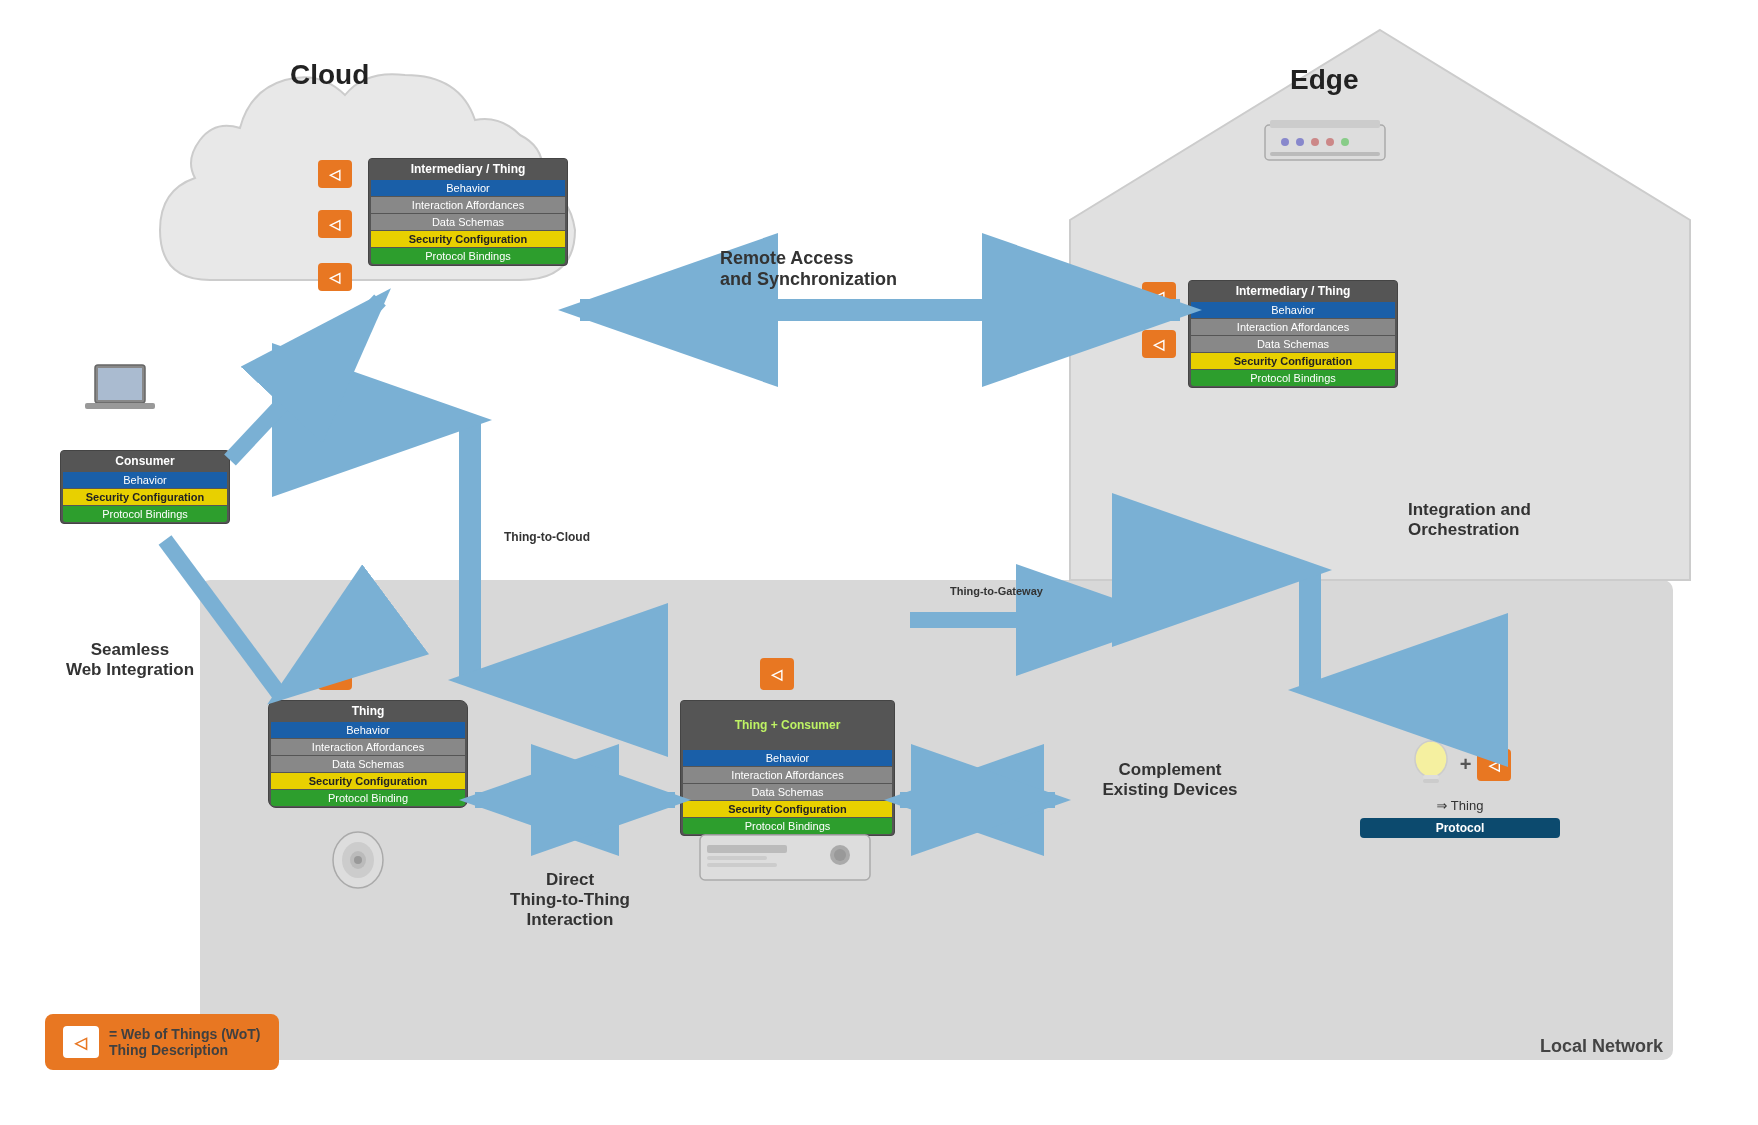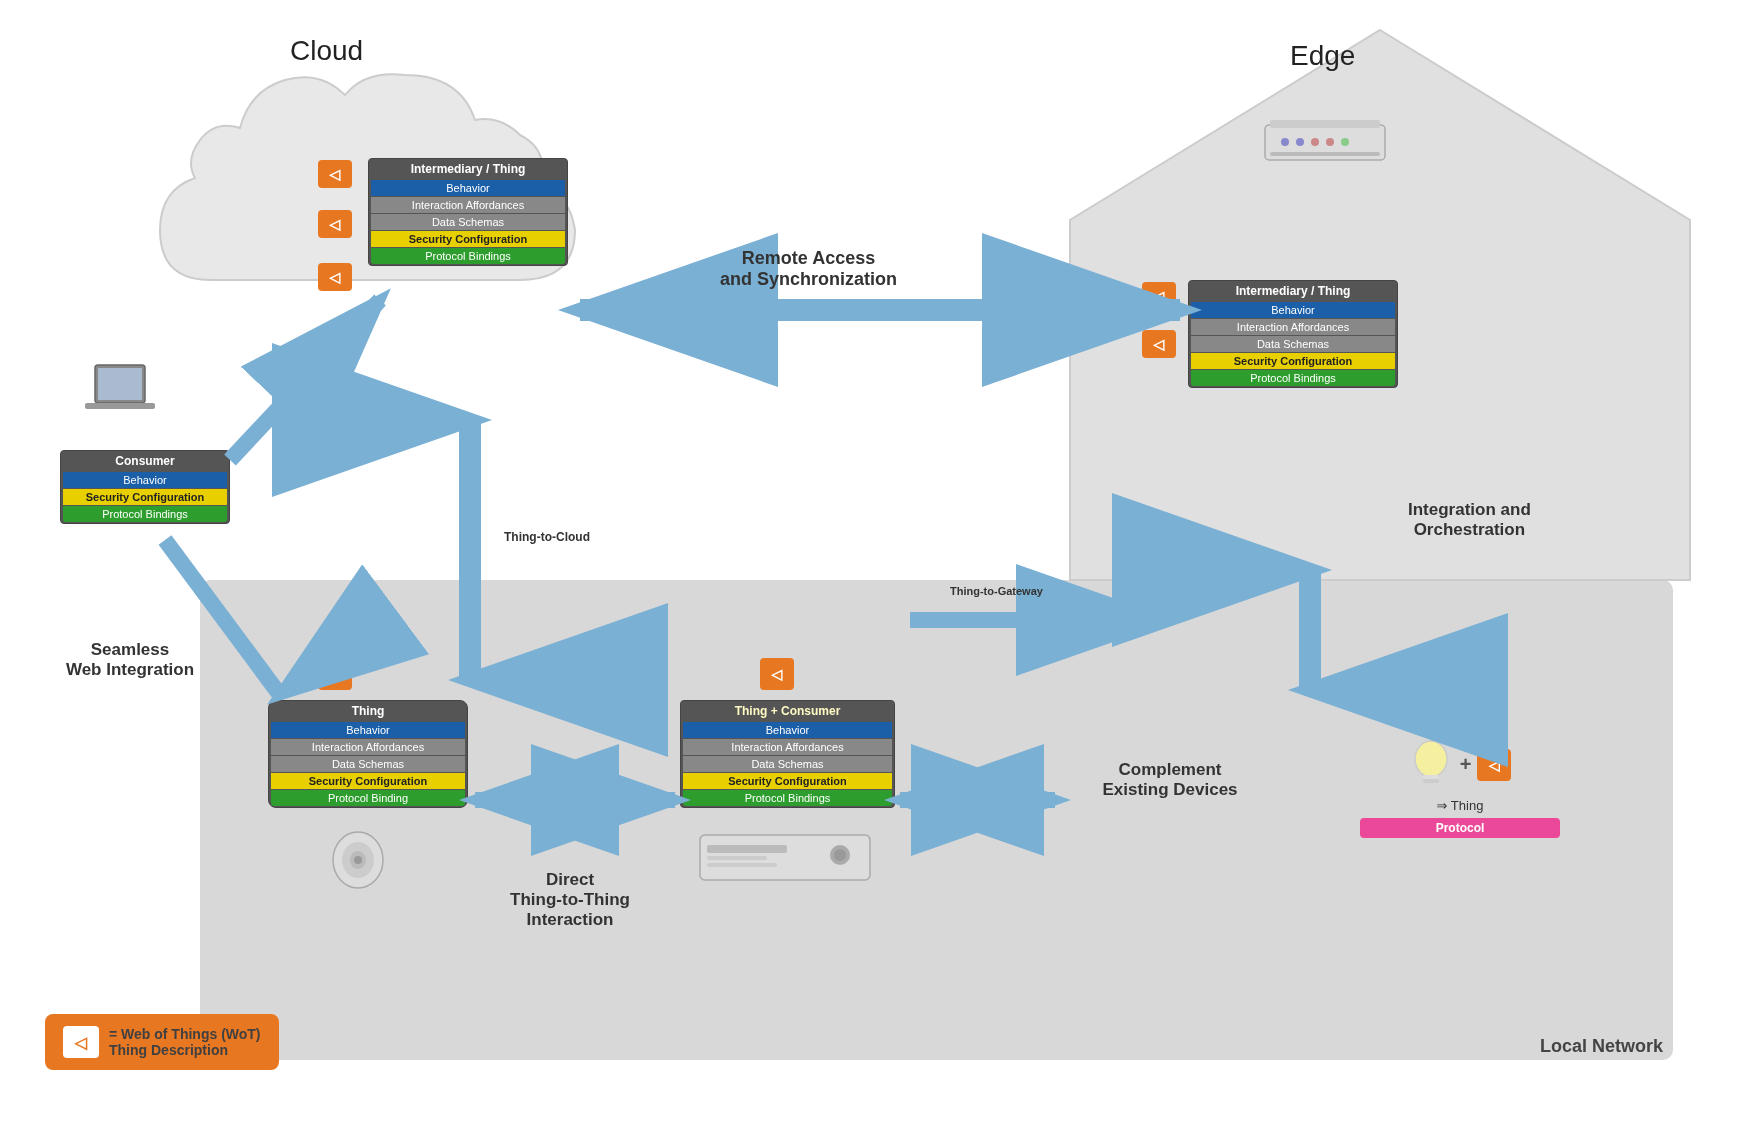--- a/index.html
+++ b/index.html
@@ -34,28 +34,29 @@
     }
 
     
     .abs { position: absolute; }
 
     
     .arrow-label {
       font-size: 16px;
       font-weight: bold;
       color: #333;
-      text-align: center;
+      text-align: left;
     }
 
     
     .section-title {
       font-size: 28px;
-      font-weight: normal;
+      font-weight: bold;
       color: #222;
+      margin-top: 24px;
     }
 
     
     .legend-box {
       position: absolute;
       bottom: 50px;
       left: 40px;
       background: #e87722;
       border-radius: 6px;
       padding: 10px 16px;
@@ -175,21 +176,21 @@
         <circle cx="35" cy="30" r="4" fill="#999"></circle>
       </svg>
     </div>
   </div>
 
   <div class="abs" style="left:680px; top:700px; width:215px;">
 
     <div class="abs wot-icon" style="left:80px; top:-42px; width:34px; height:32px; font-size:14px;">◁</div>
 
     <div style="background:#555; border-radius:4px; overflow:hidden; border:1px solid #444;">
-      <div style="background:#555; color:#fef9c3; font-weight:bold; font-size:12px; padding:3px 6px; text-align:center;">Thing + Consumer</div>
+      <div style="background:#555; color:#bef264; font-weight:bold; font-size:12px; padding:17px 6px; text-align:center;">Thing + Consumer</div>
       <div style="background:#1a5fa8; color:white; font-size:11px; padding:2px 6px; margin:1px 2px; text-align:center;">Behavior</div>
       <div style="background:#888; color:white; font-size:11px; padding:2px 6px; margin:1px 2px; text-align:center;">Interaction Affordances</div>
       <div style="background:#888; color:white; font-size:11px; padding:2px 6px; margin:1px 2px; text-align:center;">Data Schemas</div>
       <div style="background:#e8d000; color:#222; font-size:11px; padding:2px 6px; margin:1px 2px; text-align:center; font-weight:bold;">Security Configuration</div>
       <div style="background:#2d9e2d; color:white; font-size:11px; padding:2px 6px; margin:1px 2px; text-align:center; border-radius:0 0 3px 3px;">Protocol Bindings</div>
     </div>
 
     <div class="abs" style="left:15px; top:130px;">
       <svg width="180" height="55" viewBox="0 0 180 55">
         <rect x="5" y="5" width="170" height="45" rx="5" fill="#ddd" stroke="#aaa" stroke-width="1.5"></rect>
@@ -211,21 +212,21 @@
         <ellipse cx="22" cy="22" rx="16" ry="18" fill="#f5f0a0" stroke="#ccc" stroke-width="1.5"></ellipse>
         <rect x="14" y="38" width="16" height="4" rx="2" fill="#ddd"></rect>
         <rect x="14" y="42" width="16" height="4" rx="2" fill="#ccc"></rect>
         <line x1="22" y1="5" x2="22" y2="0" stroke="#ccc" stroke-width="2"></line>
       </svg>
       <span style="font-size:20px; color:#555; font-weight:bold;">+</span>
 
       <div class="wot-icon" style="width:34px; height:32px; font-size:14px;">◁</div>
     </div>
     <div style="font-size:13px; color:#333; margin-bottom:5px;">⇒ Thing</div>
-    <div style="background:#ec4899; color:white; font-size:12px; padding:3px 20px; border-radius:4px; font-weight:bold;">Protocol</div>
+    <div style="background:#0c4a6e; color:white; font-size:12px; padding:3px 20px; border-radius:4px; font-weight:bold;">Protocol</div>
   </div>
 
   <div class="abs" style="left:1060px; top:760px; font-size:17px; font-weight:bold; color:#333; text-align:center; width:220px;">
     Complement<br>Existing Devices
   </div>
 
   <svg class="abs" style="left:0; top:0; width:1758px; height:1125px;" viewBox="0 0 1758 1125">
     <defs>
       <marker id="arrowhead-right" markerWidth="10" markerHeight="7" refX="9" refY="3.5" orient="auto">
         <polygon points="0 0, 10 3.5, 0 7" fill="#7ab0d4"></polygon>

